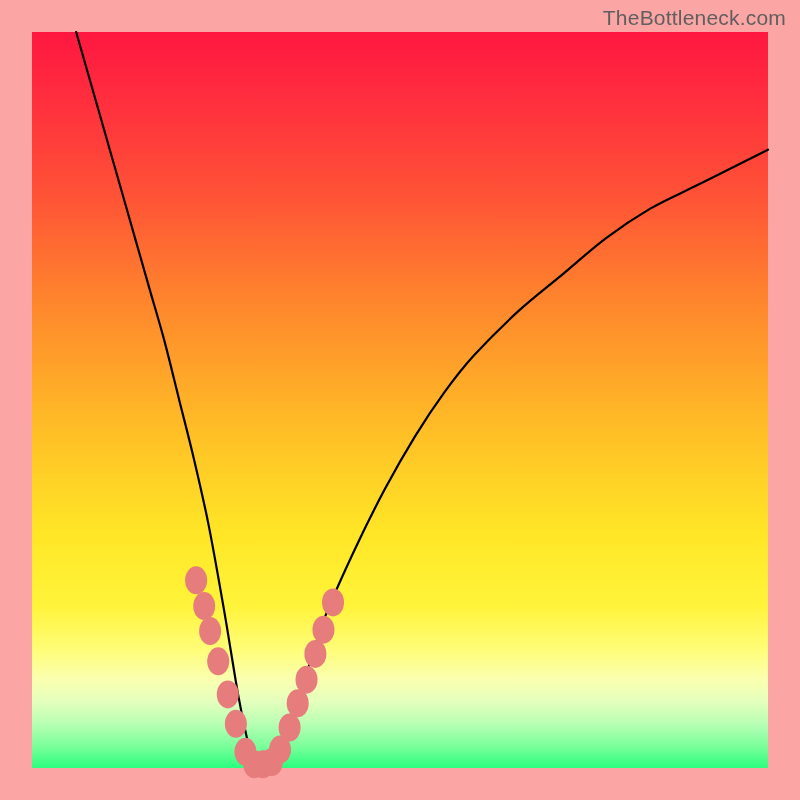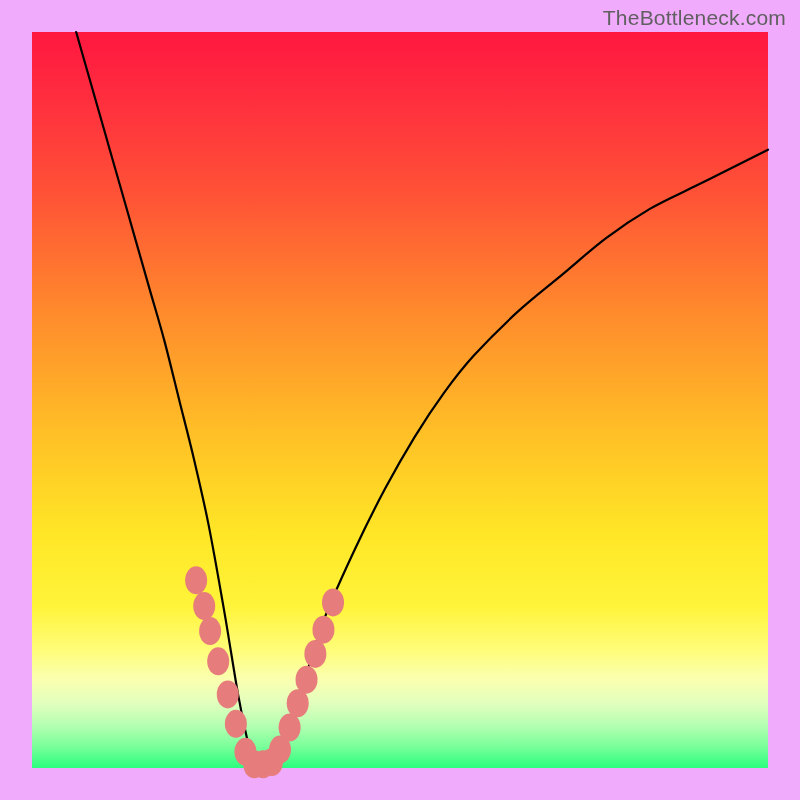--- a/index.html
+++ b/index.html
@@ -8,21 +8,21 @@
     width: 800px;
     height: 800px;
     overflow: hidden;
     background: #000;
     font-family: Arial, Helvetica, sans-serif;
   }
   .frame {
     position: absolute;
     left: 0; top: 0;
     width: 800px; height: 800px;
-    background: #f0abfc;
+    background: #fca5a5;
   }
   .plot-area {
     position: absolute;
     left: 32px;
     top: 32px;
     width: 736px;
     height: 736px;
     
     background: linear-gradient(to bottom,
       #ff173f 0%,

